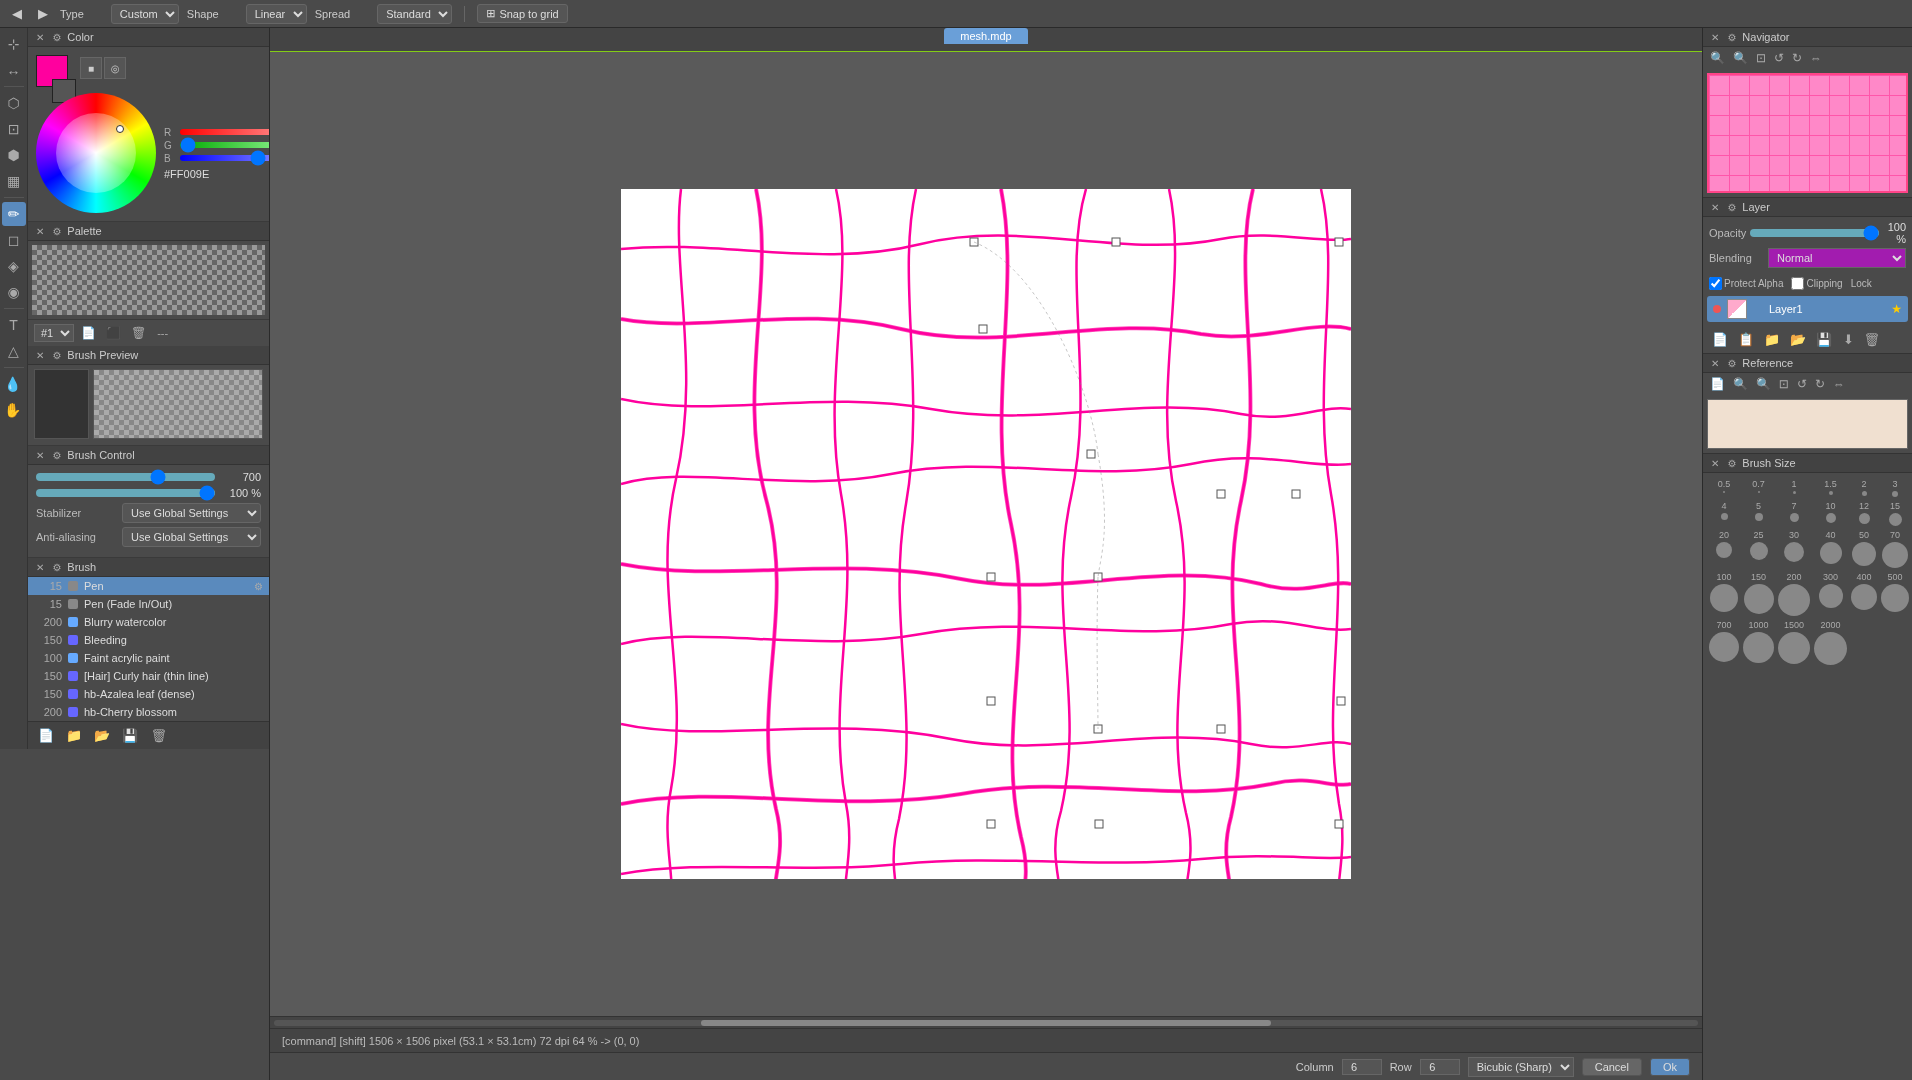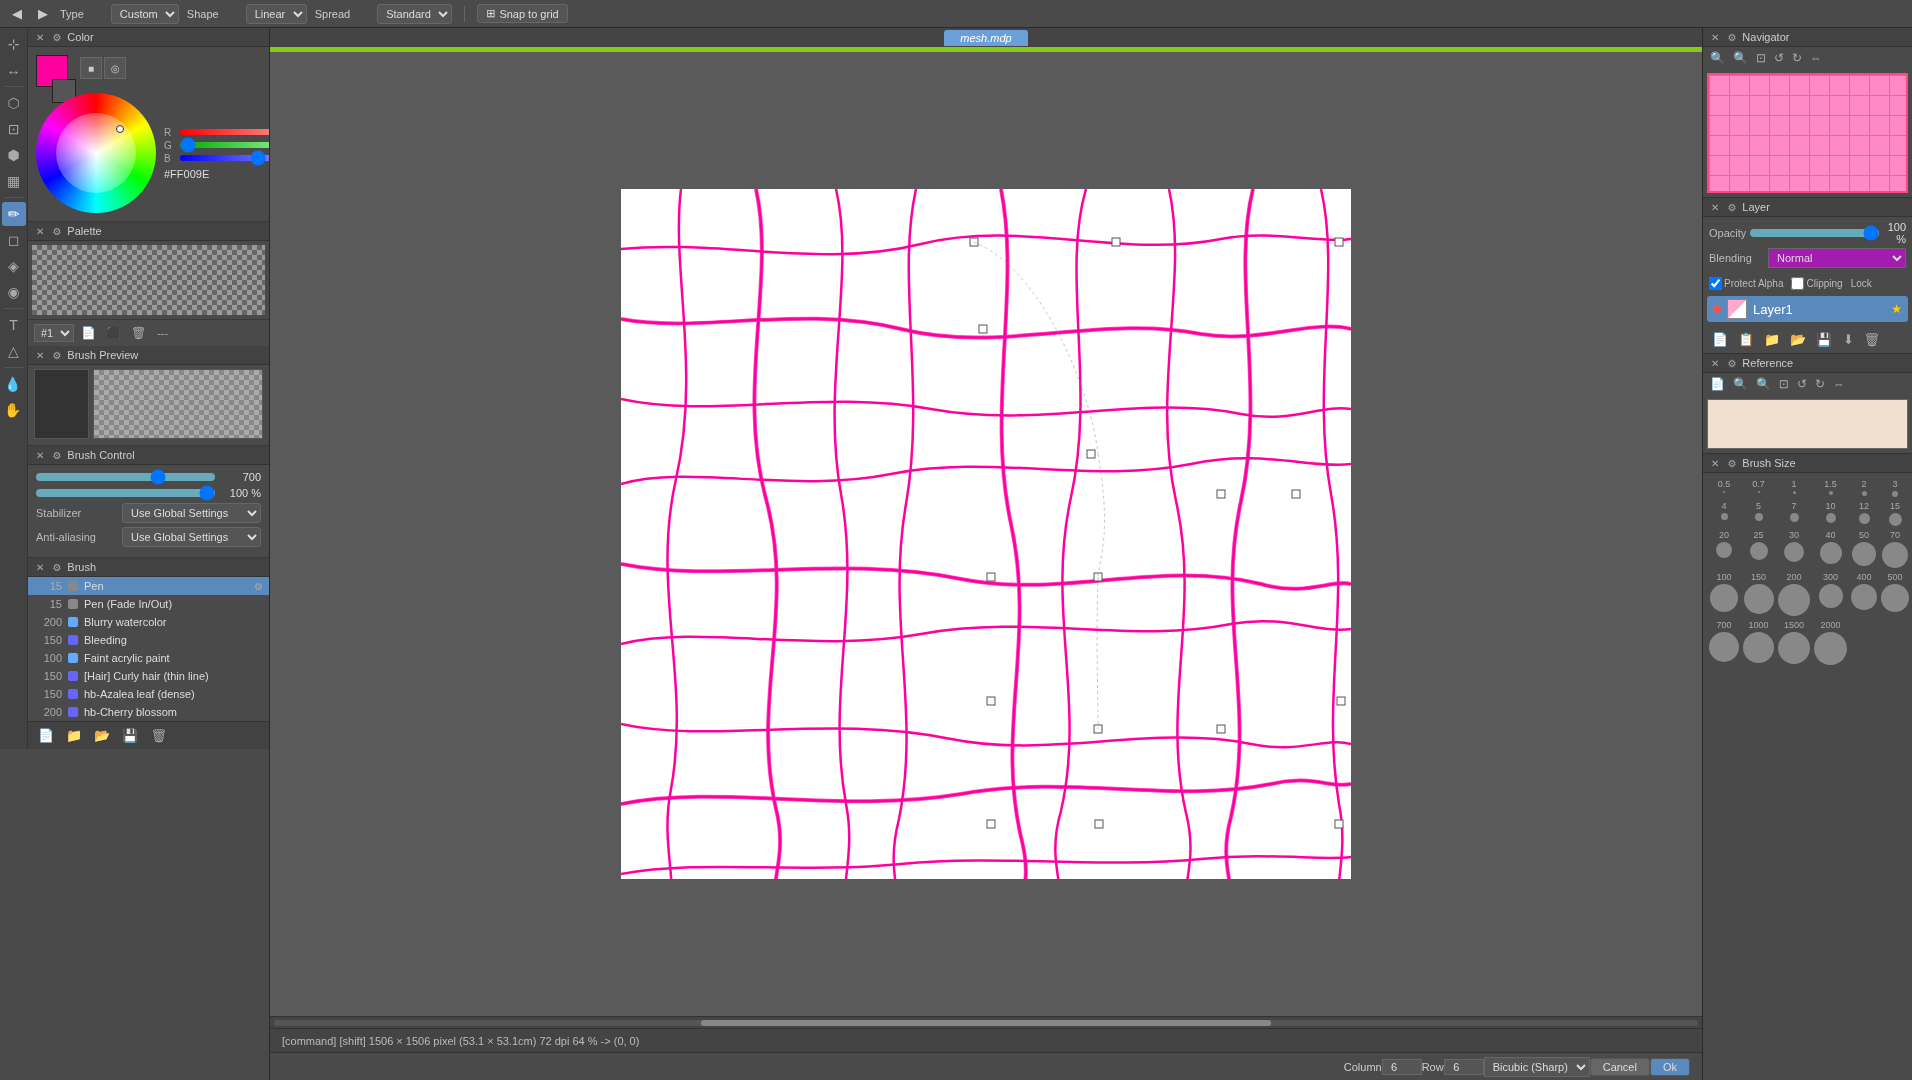--- a/index.html
+++ b/index.html
@@ -372,25 +372,24 @@
       display: flex;
       flex-direction: column;
       background: #5a5a5a;
       position: relative;
       overflow: hidden;
     }
     .canvas-tab-bar {
       height: 24px;
       background: #444;
       display: flex;
-      align-items: center;
+      align-items: flex-start;
       justify-content: center;
-      border-bottom: 5px solid #84cc16;
+      border-bottom: 1px solid #84cc16;
       flex-shrink: 0;
-      font-style: italic;
     }
     .canvas-tab {
       background: #6a9fd8;
       color: #fff;
       padding: 2px 16px;
       font-size: 11px;
       border-radius: 3px 3px 0 0;
     }
     .canvas-viewport {
       flex: 1;
@@ -448,20 +447,21 @@
       color: #bbb;
     }
     
     .canvas-bottom-bar {
       height: 28px;
       background: #4a4a4a;
       display: flex;
       align-items: center;
       justify-content: flex-end;
       padding: 0 12px;
+      gap: 8px;
       border-top: 1px solid #333;
       flex-shrink: 0;
     }
     .bottom-label {
       font-size: 11px;
       color: #ccc;
     }
     .bottom-input {
       width: 40px;
       background: #555;
@@ -606,22 +606,23 @@
       border-radius: 50%;
       background: #e55;
     }
     .layer-thumb {
       width: 20px;
       height: 20px;
       background: linear-gradient(135deg, #ffaacc 50%, #fff 50%);
       border: 1px solid #888;
     }
     .layer-name {
-      font-size: 13px;
+      font-size: 11px;
       color: #fff;
+      margin-left: 16px;
     }
     .layer-star {
       margin-left: auto;
       color: #ffcc00;
       font-size: 12px;
     }
     .layer-toolbar {
       display: flex;
       align-items: center;
       padding: 4px 6px;

